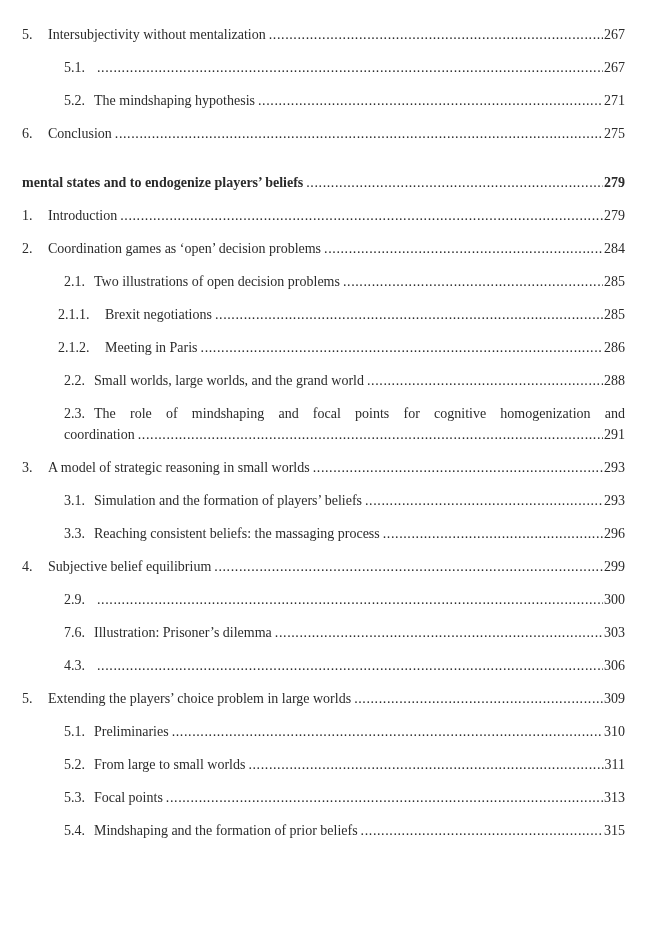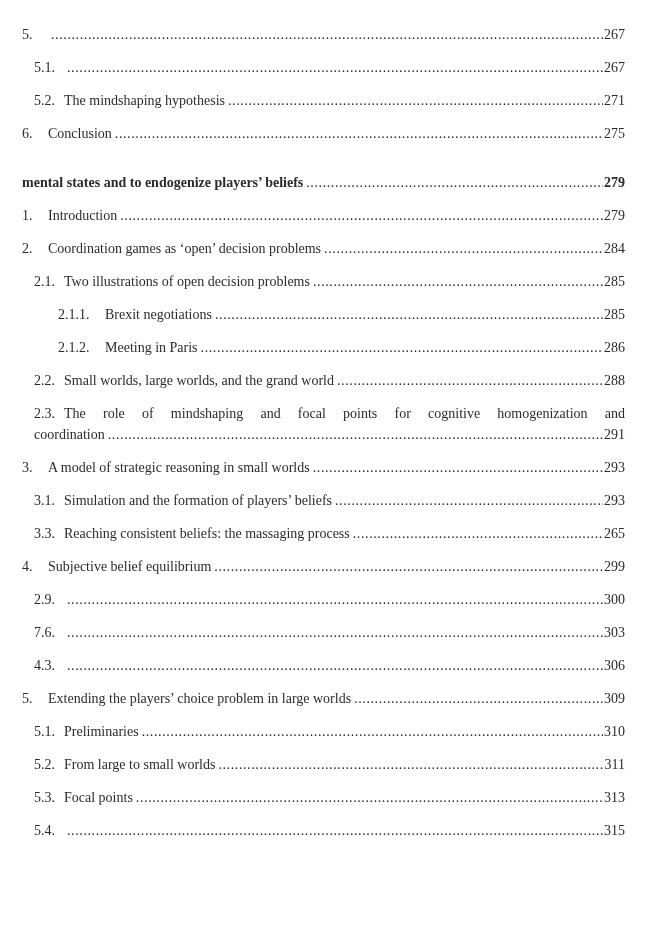--- a/index.html
+++ b/index.html
@@ -17,21 +17,21 @@
   .row { display: flex; align-items: baseline; }
   .entry, .heading-line1, .heading-line2, .wrap-line1, .wrap-line2 { line-height: 21px; }
   .entry { margin-bottom: 12px; }
   .entry-block { margin-bottom: 12px; }
   .heading-block { margin-top: 28px; margin-bottom: 12px; font-weight: bold; }
   .heading-line1 {
     text-align: justify;
     text-align-last: justify;
     margin-bottom: 12px;
   }
-  .level-2 { margin-left: 12px; }
+  .level-2 { margin-left: 42px; }
   .level-3 { margin-left: 36px; justify-content: flex-end; }
   .num { flex: 0 0 auto; display: inline-block; }
   .num-1 { width: 26px; }
   .num-2 { width: 30px; }
   .num-3 { width: 47px; }
   .title { flex: 0 1 auto; white-space: nowrap; }
   .leader {
     flex: 1 1 auto;
     overflow: hidden;
     white-space: nowrap;
@@ -50,20 +50,21 @@
     text-align-last: justify;
   }
 </style>
 </head>
 <body>
 
 <div class="page">
   <div>
       <div class="row entry level-1">
         <span class="num num-1">5.</span>
+        <span class="title">Intersubjectivity without mentalization</span>
         <span class="leader"></span>
         <span class="pagenum">267</span>
       </div>
       <div class="row entry level-2">
         <span class="num num-2">5.1.</span>
         <span class="leader"></span>
         <span class="pagenum">267</span>
       </div>
       <div class="row entry level-2">
         <span class="num num-2">5.2.</span>
@@ -137,35 +138,36 @@
       <div class="row entry level-2">
         <span class="num num-2">3.1.</span>
         <span class="title">Simulation and the formation of players’ beliefs</span>
         <span class="leader"></span>
         <span class="pagenum">293</span>
       </div>
       <div class="row entry level-2">
         <span class="num num-2">3.3.</span>
         <span class="title">Reaching consistent beliefs: the massaging process</span>
         <span class="leader"></span>
-        <span class="pagenum">265</span>
+        <span class="pagenum">296</span>
       </div>
       <div class="row entry level-1">
         <span class="num num-1">4.</span>
         <span class="title">Subjective belief equilibrium</span>
         <span class="leader"></span>
         <span class="pagenum">299</span>
       </div>
       <div class="row entry level-2">
         <span class="num num-2">2.9.</span>
         <span class="leader"></span>
         <span class="pagenum">300</span>
       </div>
       <div class="row entry level-2">
         <span class="num num-2">7.6.</span>
+        <span class="title">Illustration: Prisoner’s dilemma</span>
         <span class="leader"></span>
         <span class="pagenum">303</span>
       </div>
       <div class="row entry level-2">
         <span class="num num-2">4.3.</span>
         <span class="leader"></span>
         <span class="pagenum">306</span>
       </div>
       <div class="row entry level-1">
         <span class="num num-1">5.</span>
@@ -186,17 +188,18 @@
         <span class="pagenum">311</span>
       </div>
       <div class="row entry level-2">
         <span class="num num-2">5.3.</span>
         <span class="title">Focal points</span>
         <span class="leader"></span>
         <span class="pagenum">313</span>
       </div>
       <div class="row entry level-2">
         <span class="num num-2">5.4.</span>
+        <span class="title">Mindshaping and the formation of prior beliefs</span>
         <span class="leader"></span>
         <span class="pagenum">315</span>
       </div>
     </div>
 </div>
 
 </body></html>

